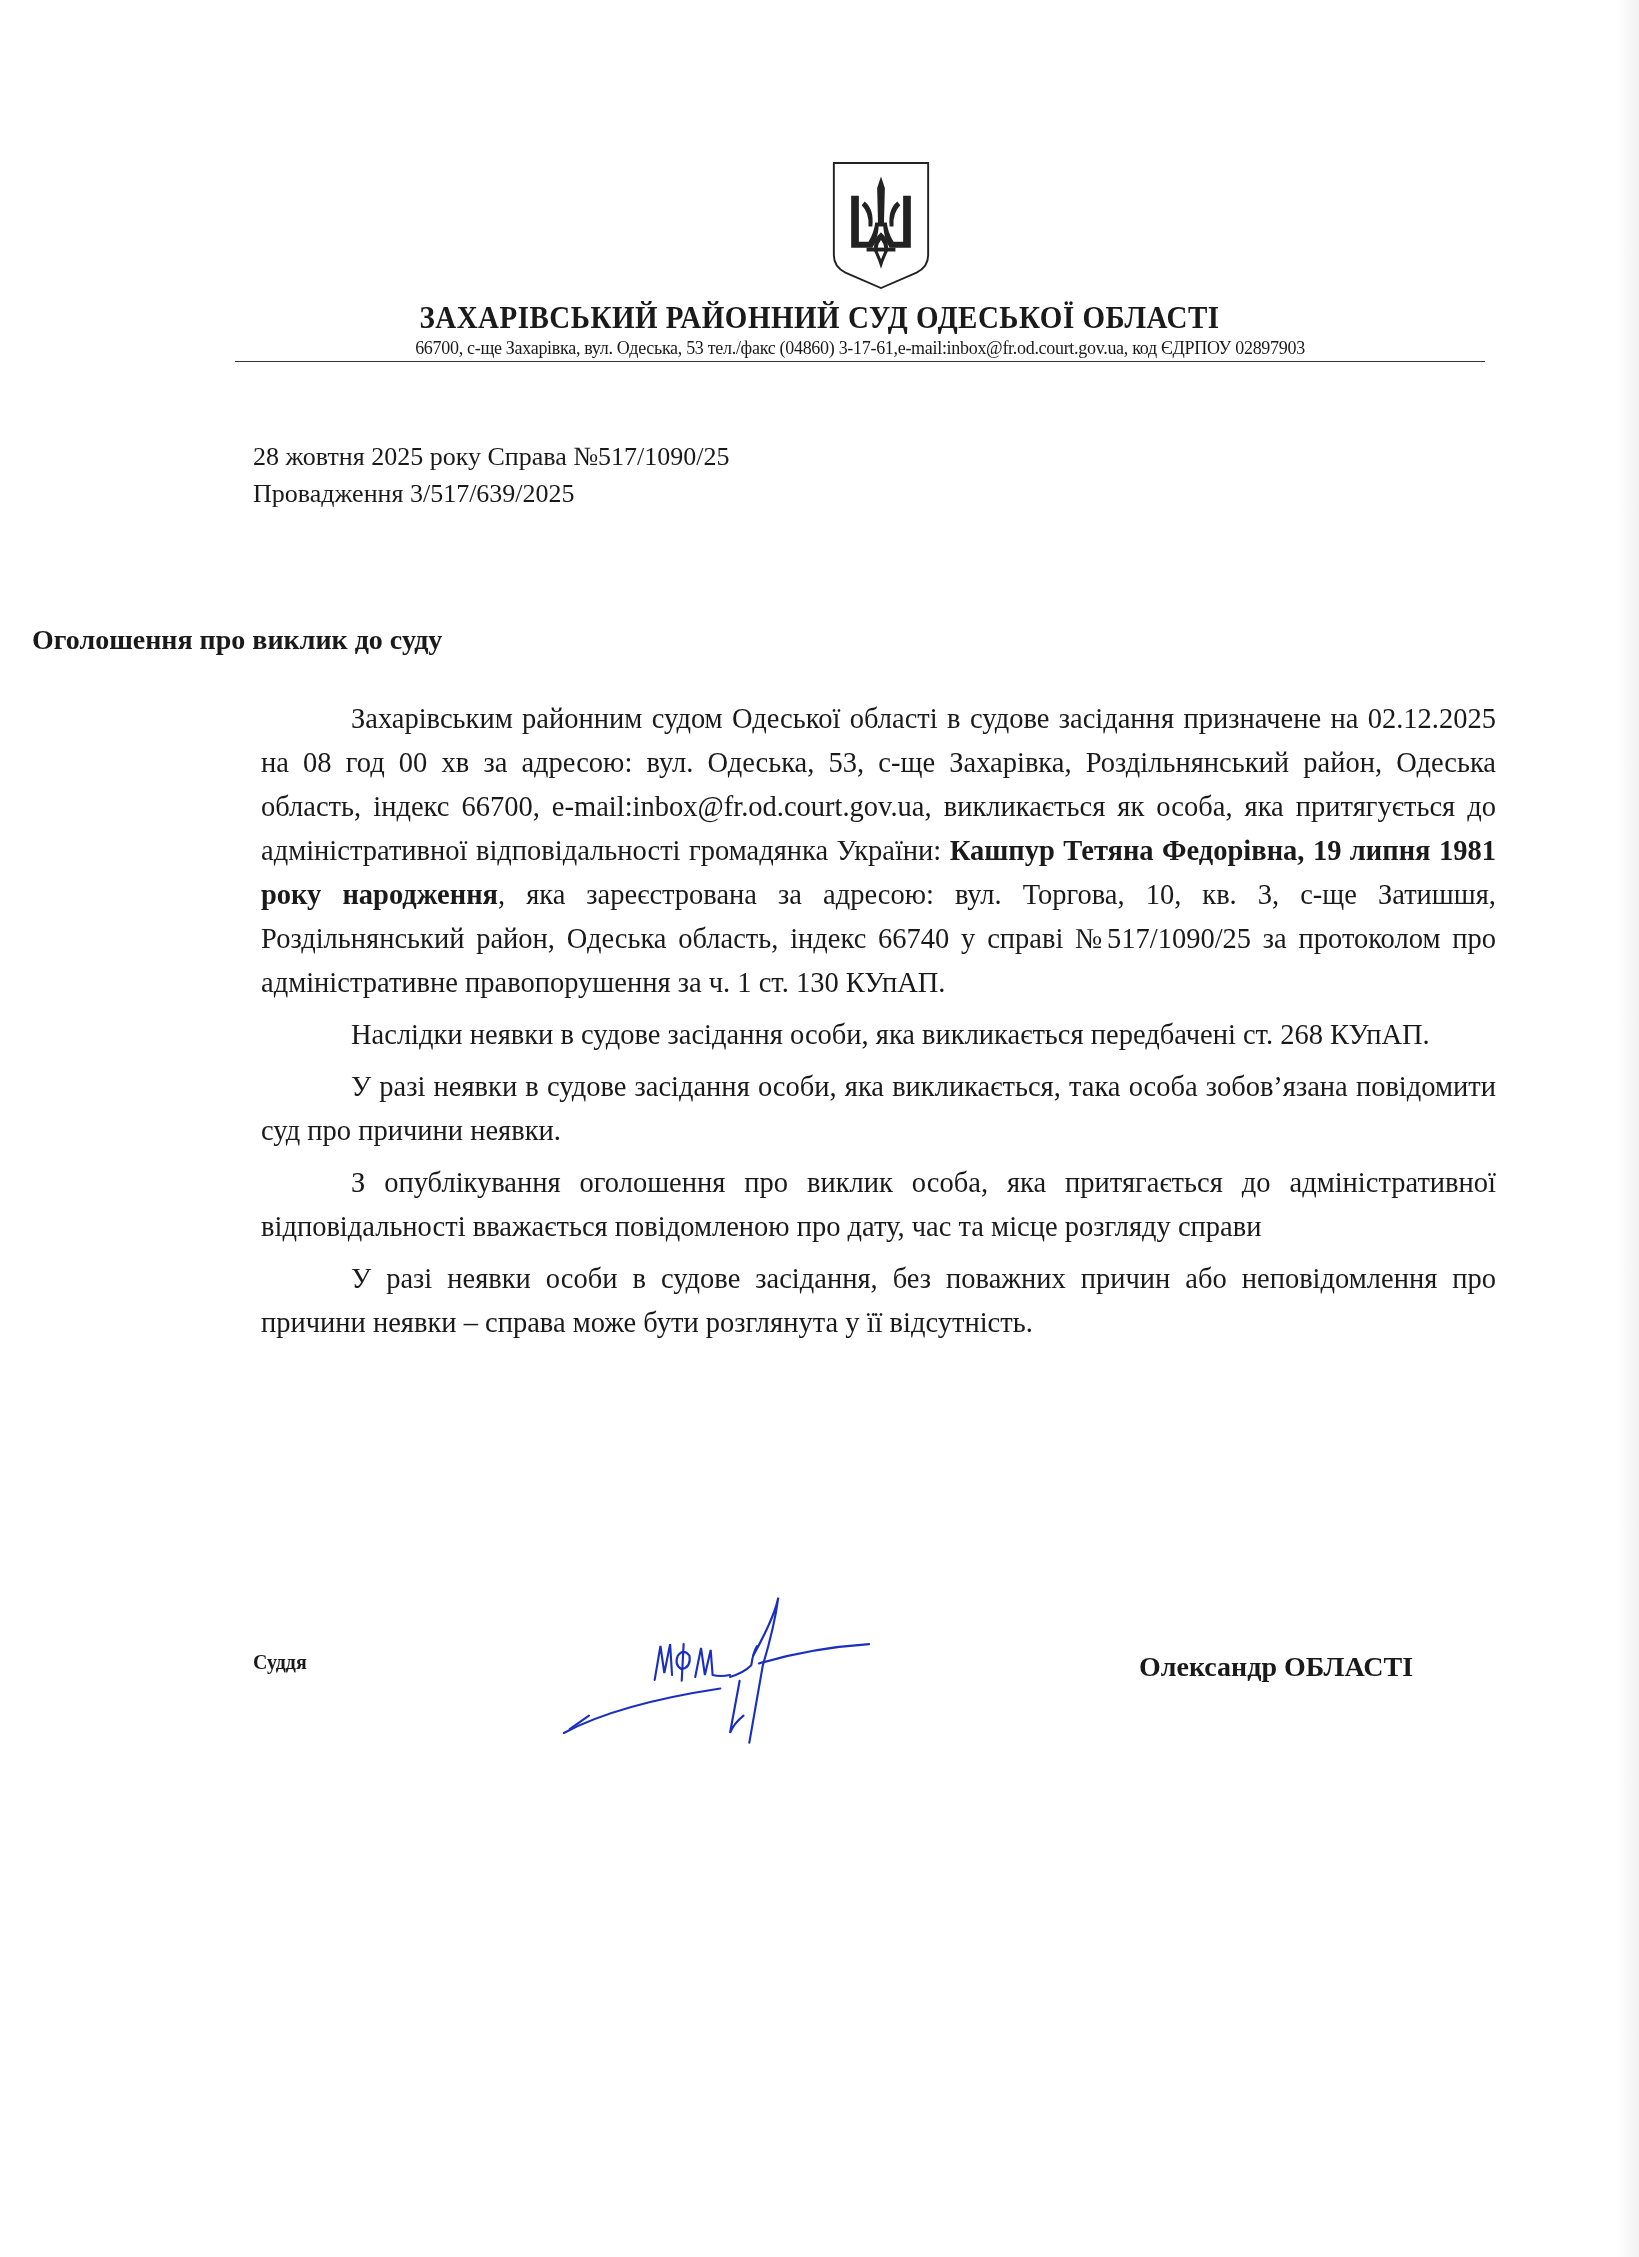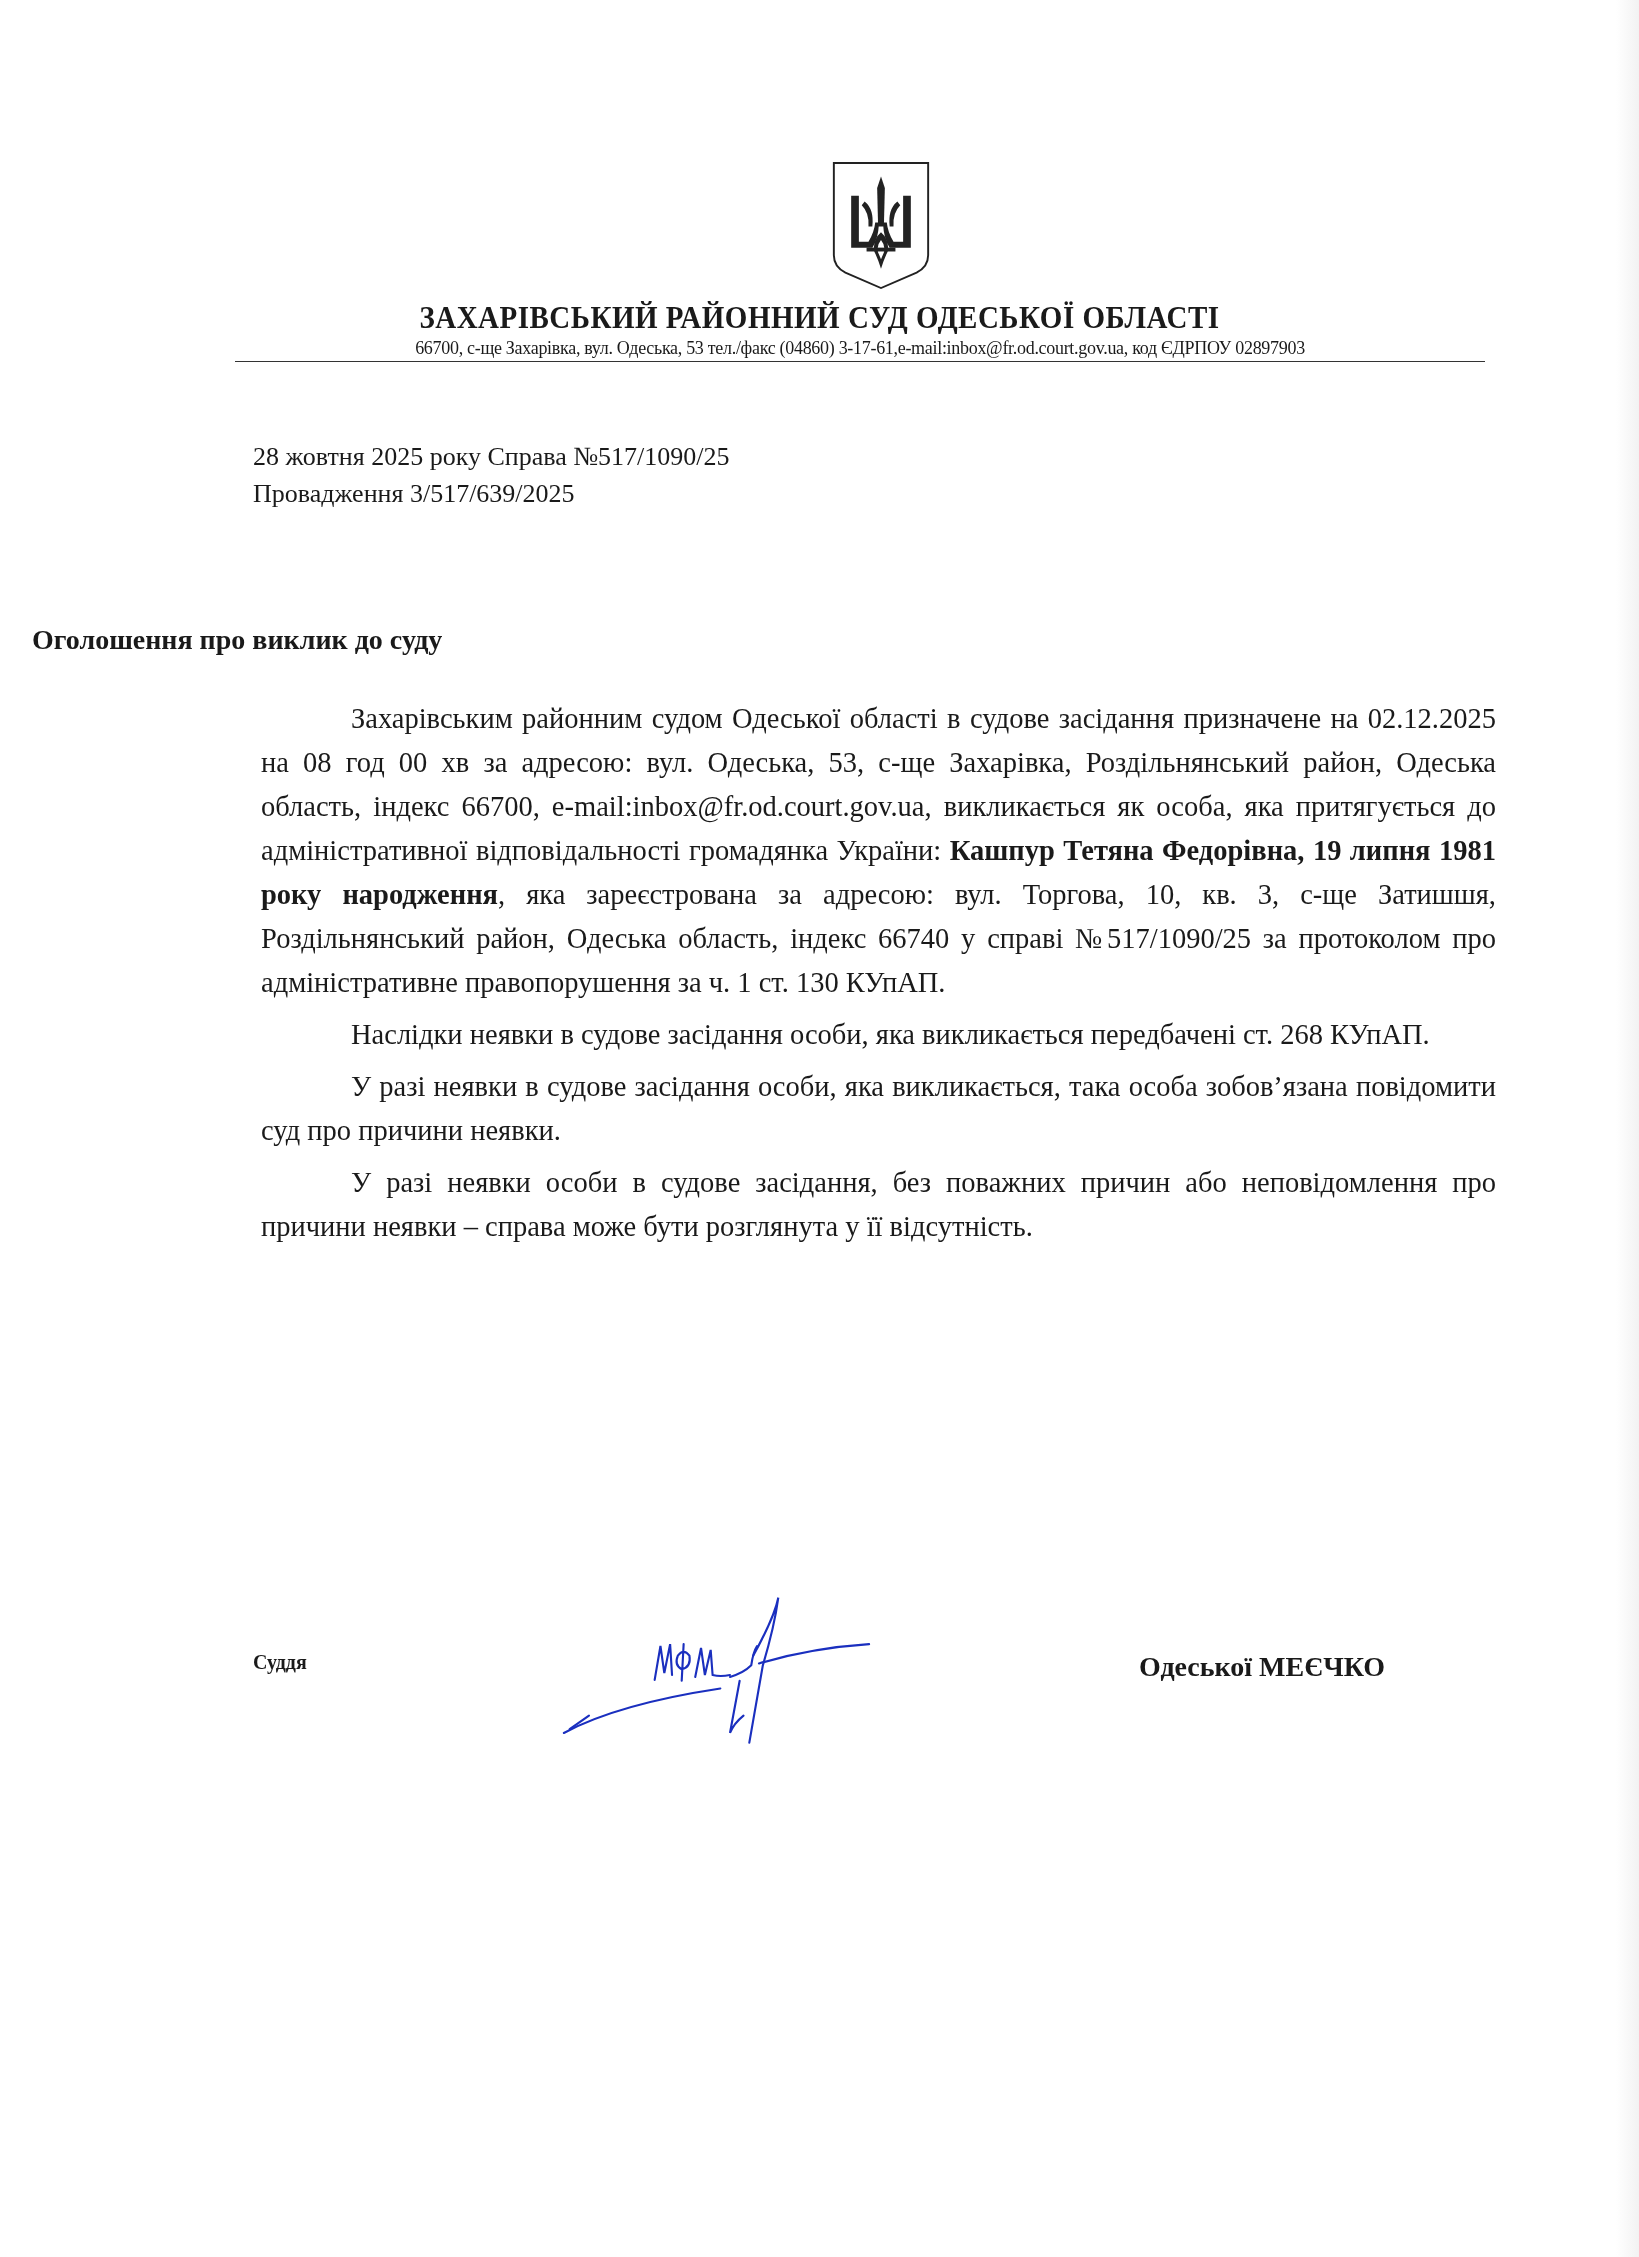--- a/index.html
+++ b/index.html
@@ -80,33 +80,34 @@
 
 <div class="case-line" style="top:442px;">28 жовтня 2025 року Справа №517/1090/25</div>
 <div class="case-line" style="top:479px;">Провадження 3/517/639/2025</div>
 
 <div class="doc-title">Оголошення про виклик до суду</div>
 
 <div class="body-text">
   <p><span>Захарівським районним судом Одеської області в судове засідання призначене на 02.12.2025 на 08 год 00 хв за адресою: вул. Одеська, 53, с-ще Захарівка, Роздільнянський район, Одеська область, індекс 66700, e-mail:inbox@fr.od.court.gov.ua, викликається як особа, яка притягується до адміністративної відповідальності громадянка України: </span><b>Кашпур Тетяна Федорівна, 19 липня 1981 року народження</b><span>, яка зареєстрована  за адресою: вул. Торгова, 10, кв. 3, с-ще Затишшя, Роздільнянський район, Одеська область, індекс 66740 у справі №517/1090/25 за протоколом про адміністративне правопорушення за ч. 1 ст. 130 КУпАП.</span></p>
   <p>Наслідки неявки в судове засідання особи, яка викликається передбачені ст. 268 КУпАП.</p>
   <p>У разі неявки в судове засідання особи, яка викликається, така особа зобов’язана повідомити суд про причини неявки.</p>
+  <p>З опублікування оголошення про виклик особа, яка притягається до адміністративної відповідальності вважається повідомленою про дату, час та місце розгляду справи</p>
   <p>У разі неявки особи в судове засідання, без поважних причин або неповідомлення про причини неявки – справа може бути розглянута у її відсутність.</p>
 </div>
 
 <div class="sign-label">Суддя</div>
 
 <svg class="signature" viewBox="0 0 440 180">
   <g fill="none" stroke="#1a2fbf" stroke-width="2.2" stroke-linecap="round">
     <path d="M98 95 L104 60 L108 88 L114 58 L116 90"></path>
     <path d="M122 70 Q128 62 134 70 Q136 82 126 84 Q118 80 122 70 M128 58 L126 96"></path>
     <path d="M140 92 L146 62 L150 90 L156 64 L158 90 Q166 92 176 90"></path>
     <path d="M176 92 Q190 88 198 80 Q200 66 204 60"></path>
     <path d="M200 70 Q222 30 226 10 Q222 40 210 80 L196 160"></path>
     <path d="M206 78 Q260 62 320 58"></path>
     <path d="M4 150 Q60 120 166 104"></path>
     <path d="M10 146 L30 132"></path>
     <path d="M186 96 L176 150 Q180 140 190 132"></path>
   </g>
 </svg>
 
-<div class="judge-name">Одеської МЕЄЧКО</div>
+<div class="judge-name">Олександр ОБЛАСТІ</div>
 
 
 </body></html>

